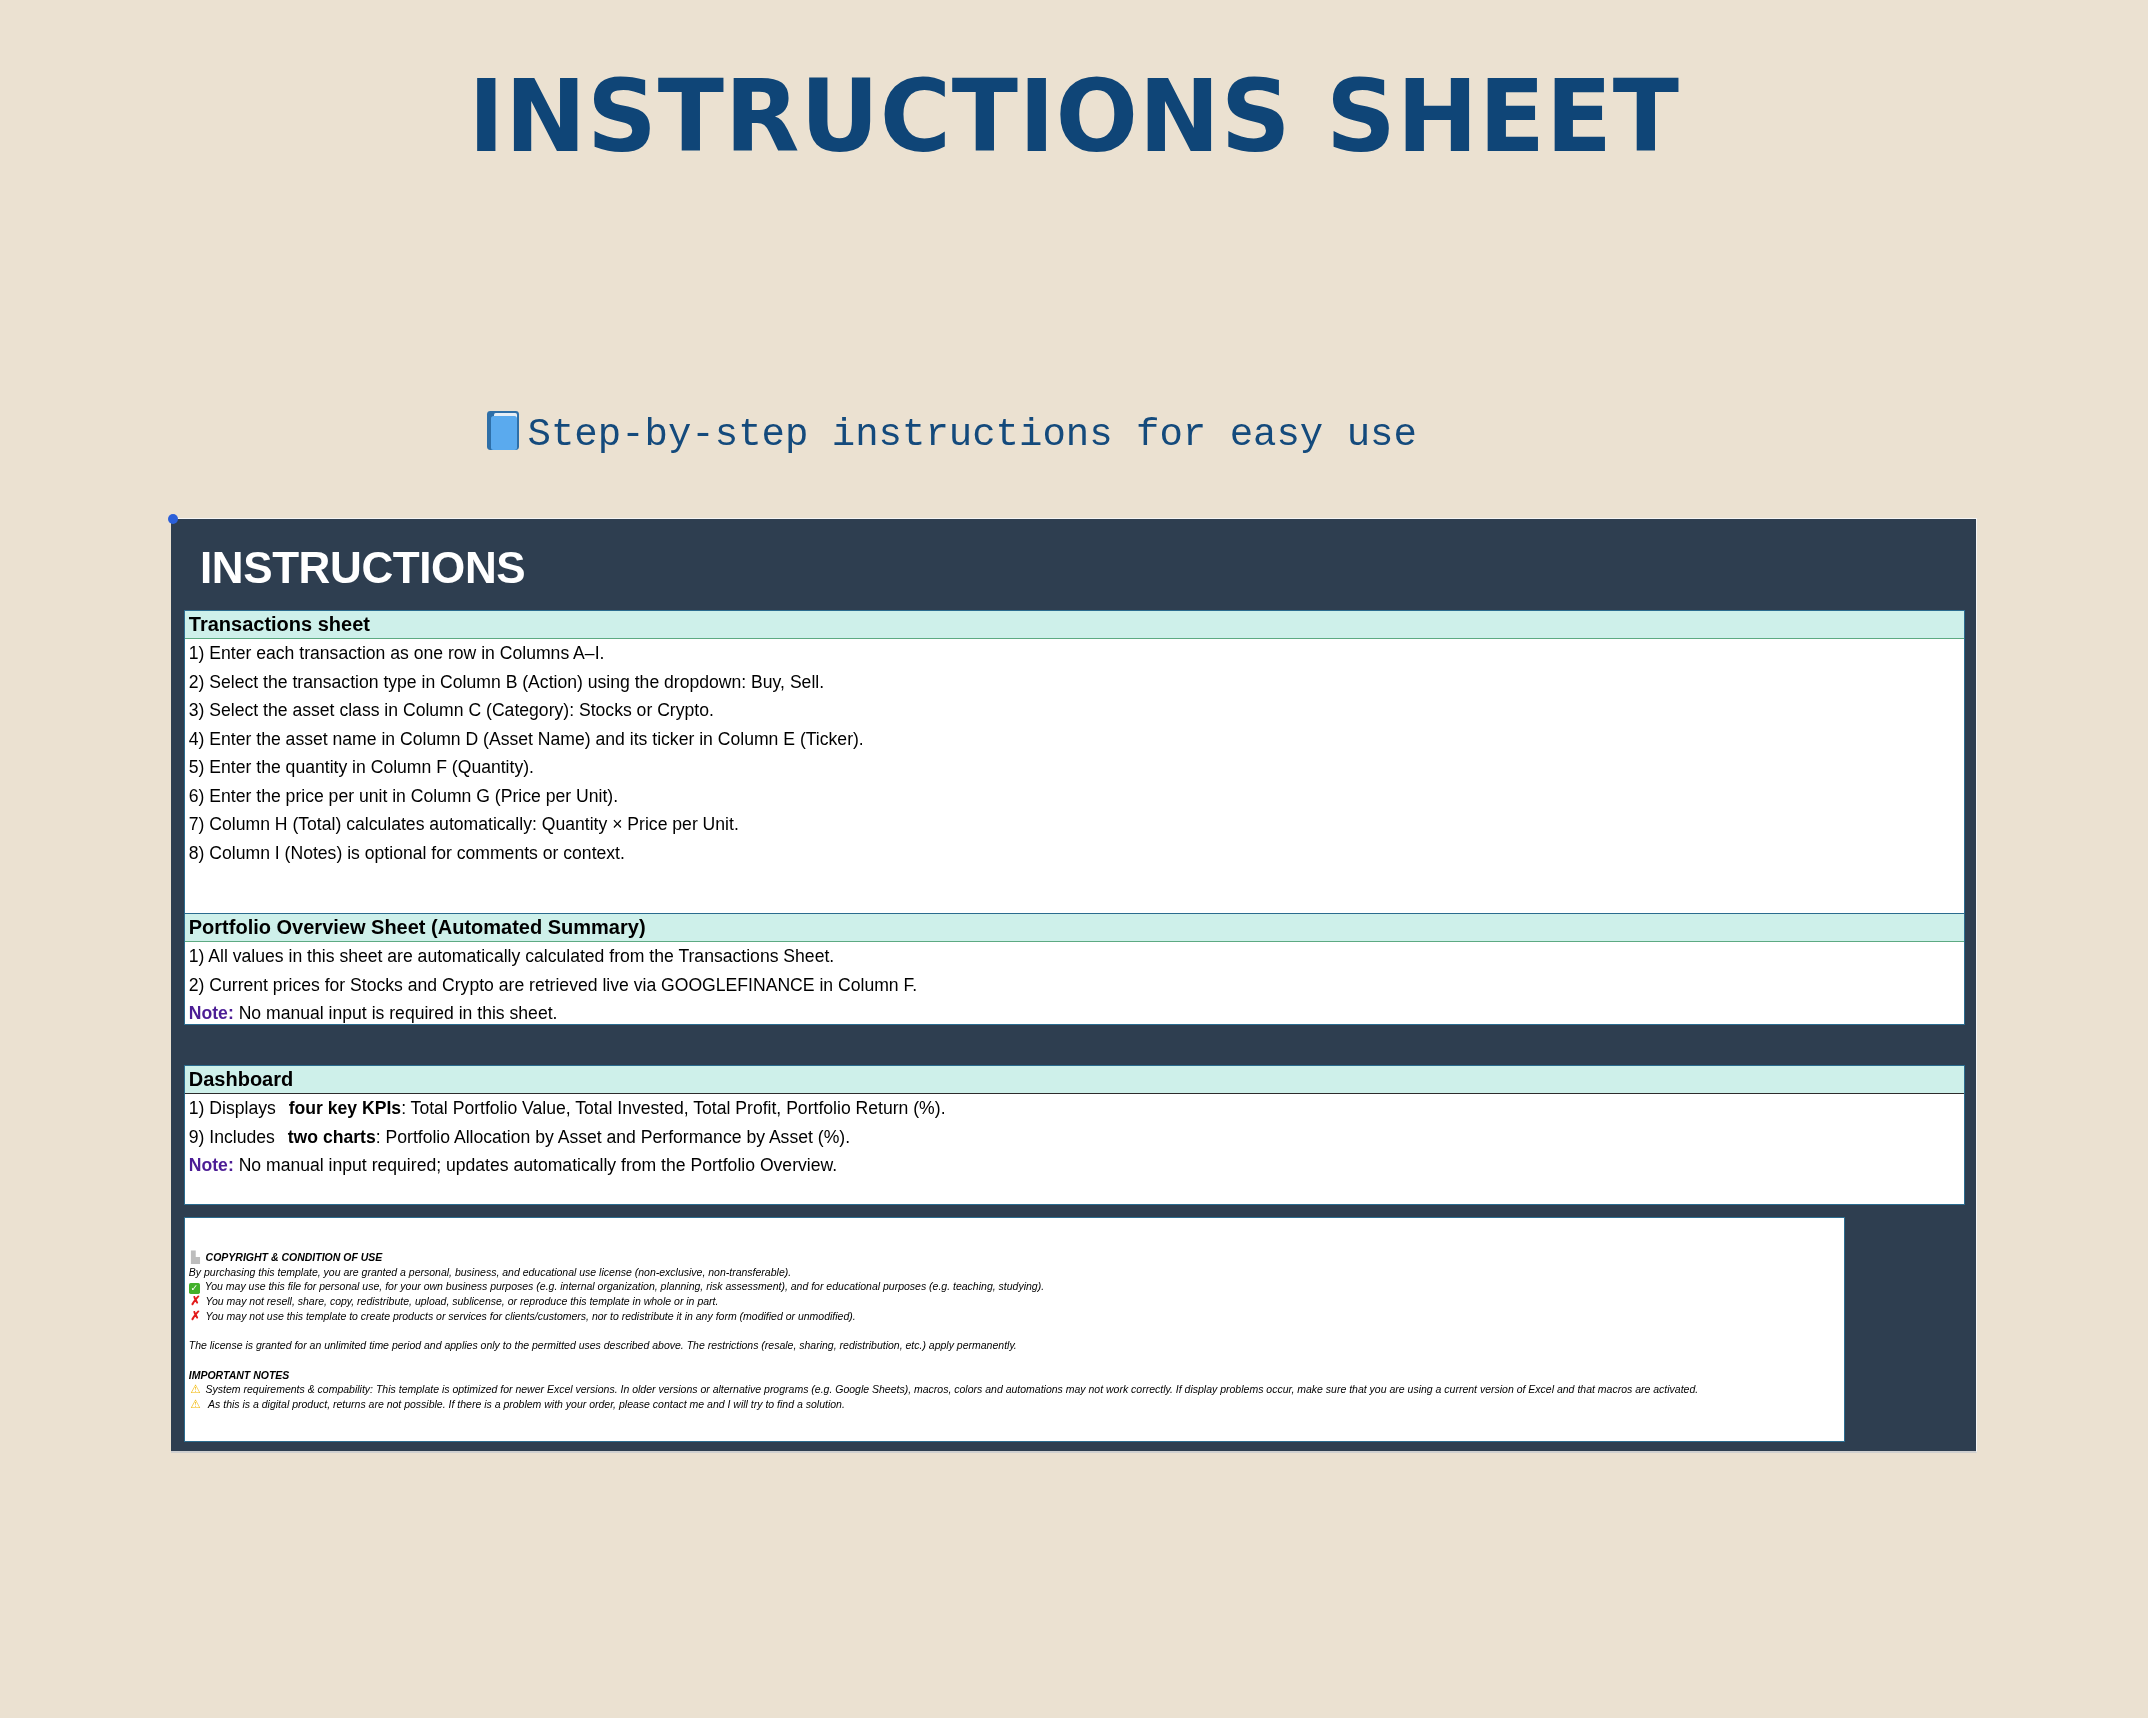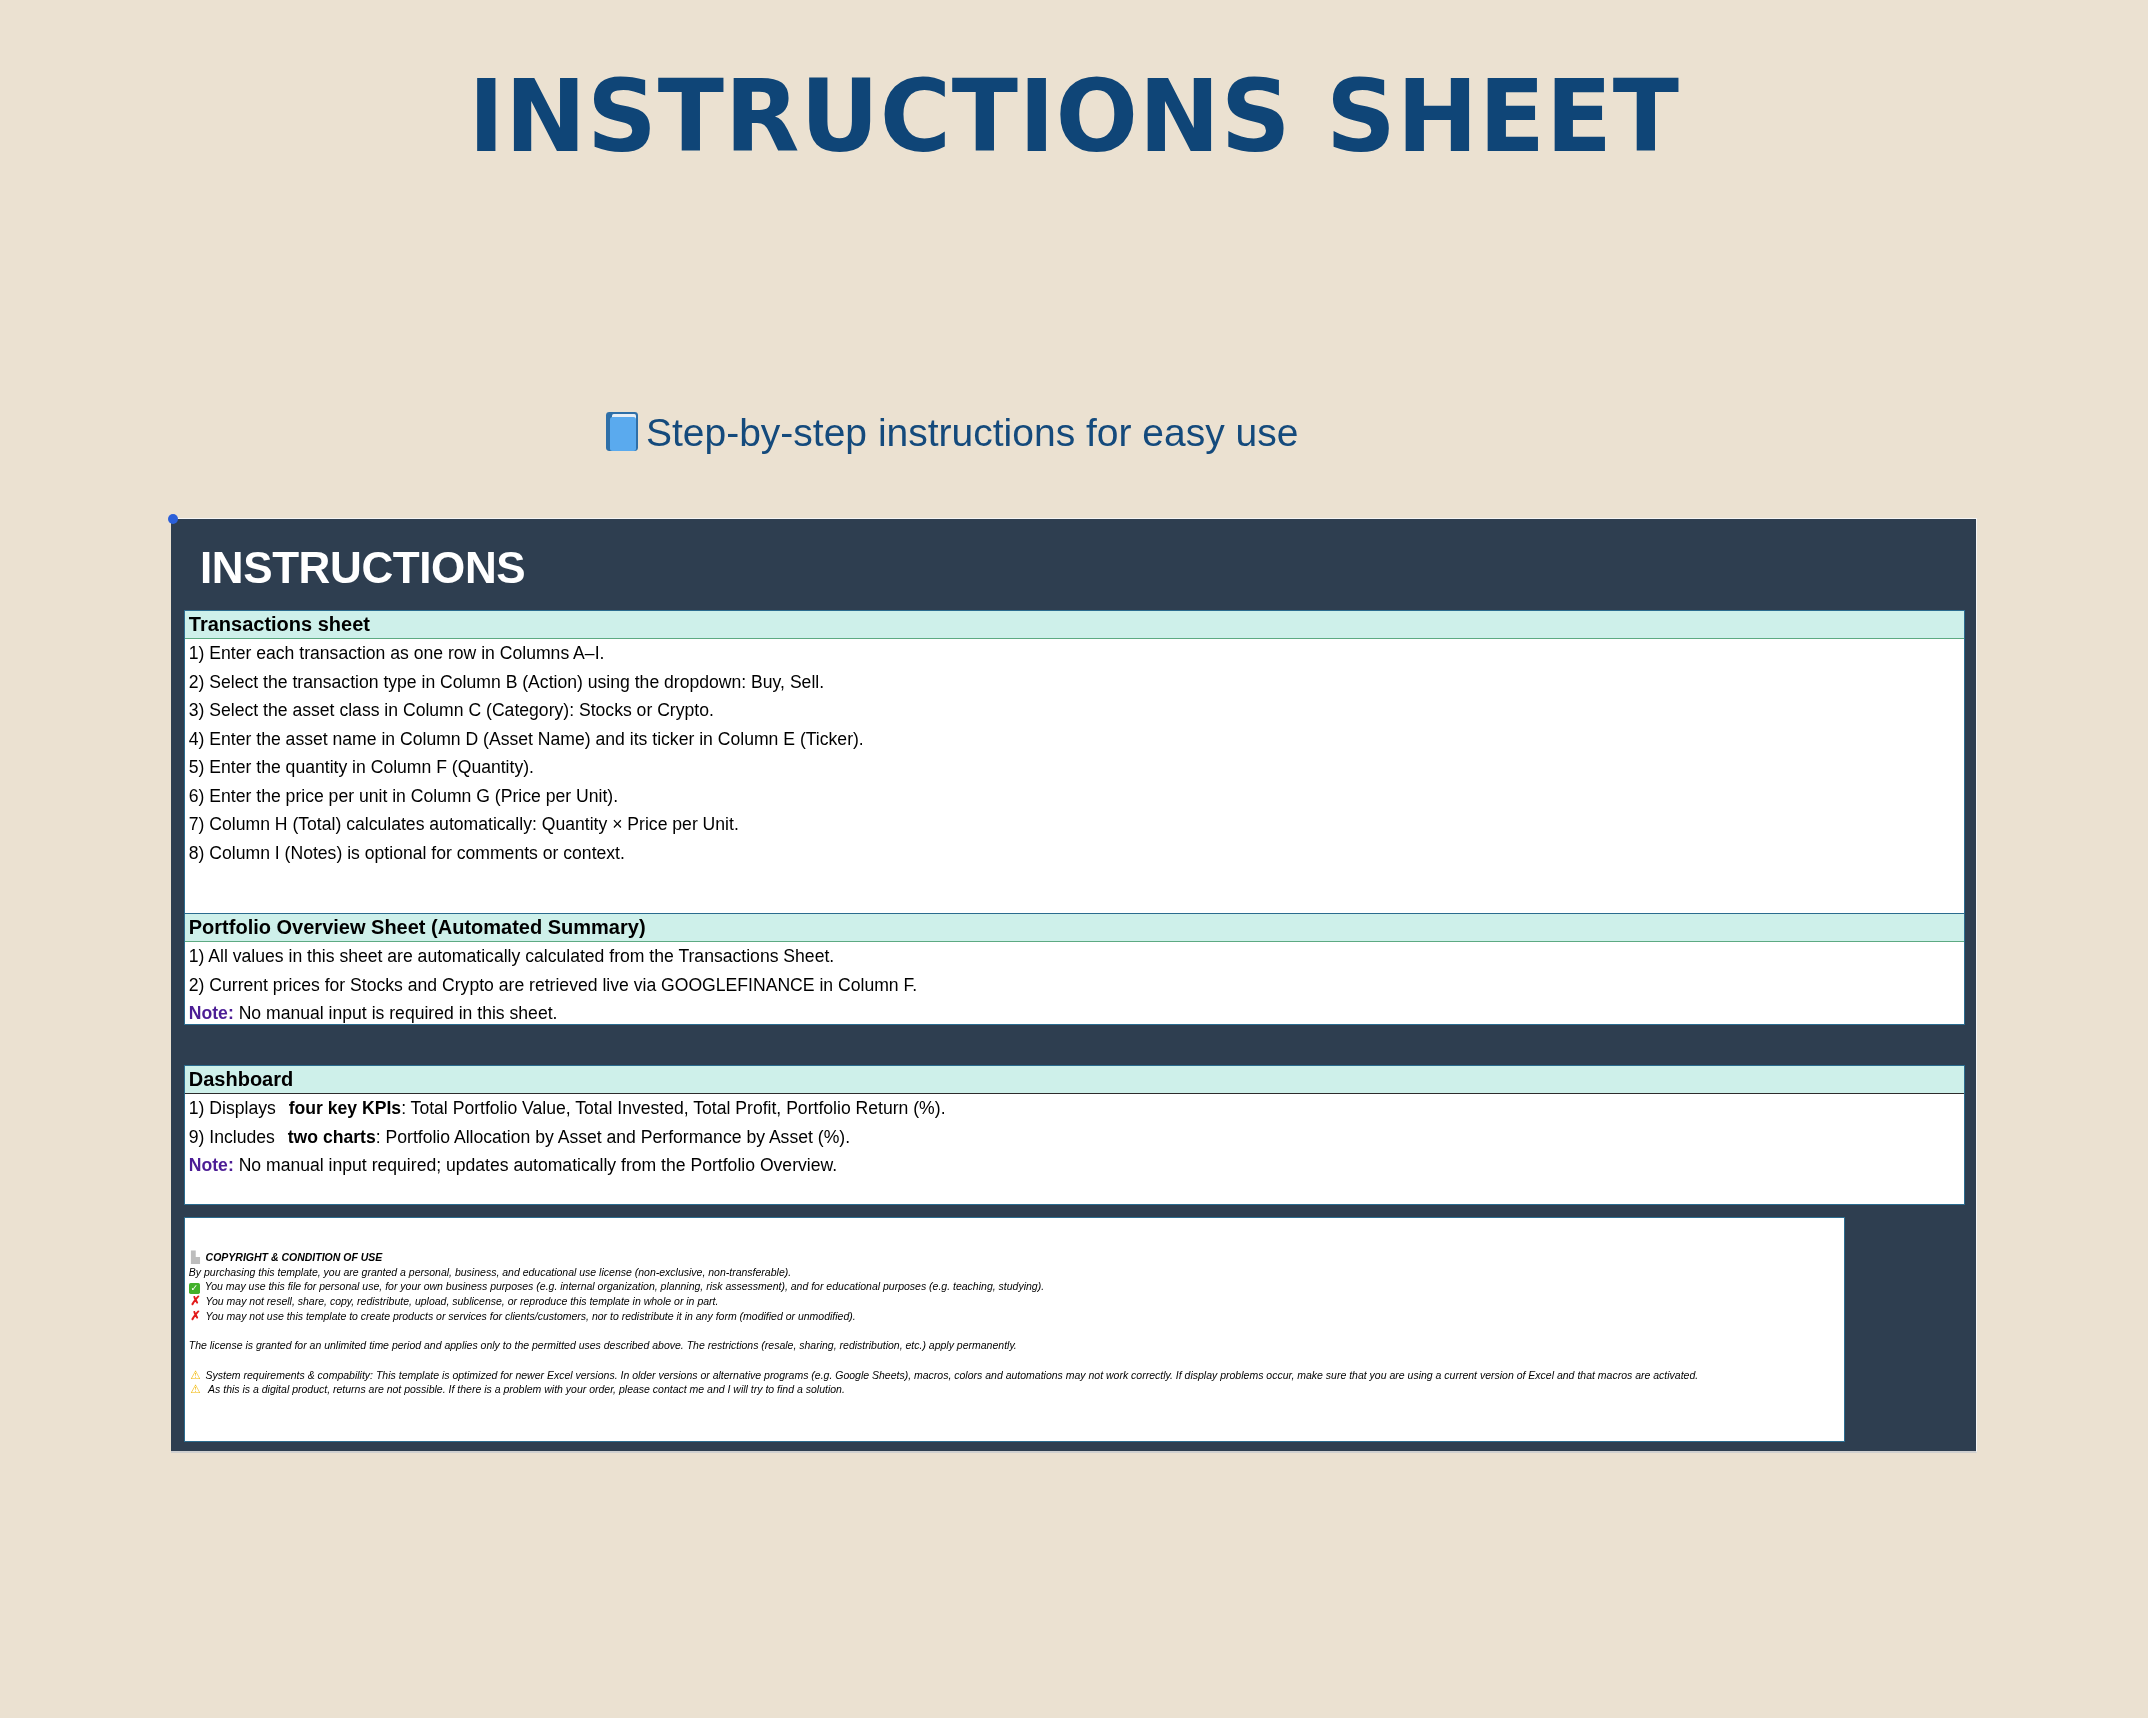--- a/index.html
+++ b/index.html
@@ -7,21 +7,21 @@
     width:2148px; height:1718px; background:#EBE1D1; position:relative; overflow:hidden;
     font-family:"Liberation Sans", sans-serif; color:#000;
   }
   .page-title {
     position:absolute; left:0; top:59px; width:2148px; text-align:center;
     font-family:"DejaVu Sans", sans-serif; font-weight:bold; font-size:99px;
     color:#0F4577; letter-spacing:0.8px; transform:scaleX(0.98);
   }
   .subtitle {
     position:absolute; left:0; top:411px; width:1904px; text-align:center;
-    font-family:Liberation Sans, sans-serif; font-size:39px; color:#144A7C;
+    font-family:Liberation Mono, monospace; font-size:39px; color:#144A7C;
   }
   .book-icon {
     display:inline-block; width:32px; height:39px; vertical-align:-5px; margin-right:8.4px;
     position:relative;
   }
   .book-icon .back { position:absolute; left:0; top:0; width:32px; height:39px; background:#2E6FA8; border-radius:3.4px; }
   .book-icon .pages { position:absolute; left:6.7px; top:1.7px; width:23.5px; height:32px; background:#E6EEF6; border-radius:1.7px; }
   .book-icon .front { position:absolute; left:4.2px; top:5px; width:26px; height:34px; background:#5AAAEE; border-radius:2.5px; }
 
   .panel {
@@ -110,19 +110,20 @@
 
   <div class="copyright">
     <div class="row heading"><span class="ico doc">▙</span><span>COPYRIGHT &amp; CONDITION OF USE</span></div>
     <div class="row">By purchasing this template, you are granted a personal, business, and educational use license (non-exclusive, non-transferable).</div>
     <div class="row"><span class="ico check">✓</span><span>You may use this file for personal use, for your own business purposes (e.g. internal organization, planning, risk assessment), and for educational purposes (e.g. teaching, studying).</span></div>
     <div class="row"><span class="ico cross">✗</span><span>You may not resell, share, copy, redistribute, upload, sublicense, or reproduce this template in whole or in part.</span></div>
     <div class="row"><span class="ico cross">✗</span><span>You may not use this template to create products or services for clients/customers, nor to redistribute it in any form (modified or unmodified).</span></div>
     <div class="gap"></div>
     <div class="row">The license is granted for an unlimited time period and applies only to the permitted uses described above. The restrictions (resale, sharing, redistribution, etc.) apply permanently.</div>
     <div class="gap"></div>
+    <div class="row heading">IMPORTANT NOTES</div>
     <div class="row"><span class="ico warn">⚠</span><span>System requirements &amp; compability: This template is optimized for newer Excel versions. In older versions or alternative programs (e.g. Google Sheets), macros, colors and automations may not work correctly. If display problems occur, make sure that you are using a current version of Excel and that macros are activated.</span></div>
     <div class="row"><span class="ico warn">⚠</span><span> As this is a digital product, returns are not possible. If there is a problem with your order, please contact me and I will try to find a solution.</span></div>
   </div>
 </div>
 
 <div class="corner-handle"></div>
 
 
 </body></html>

